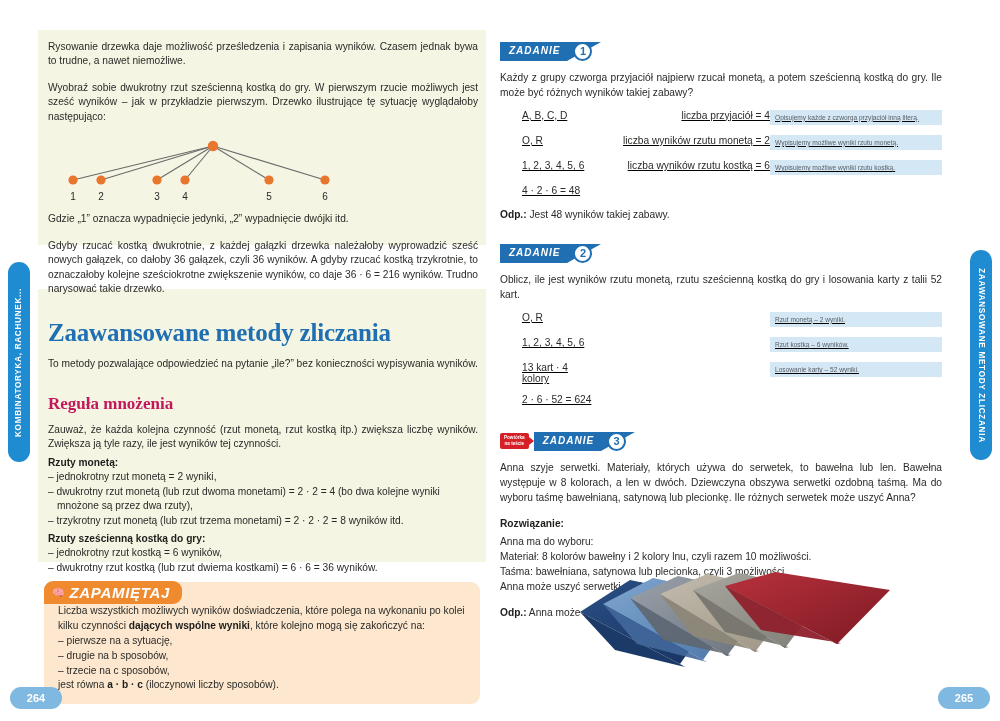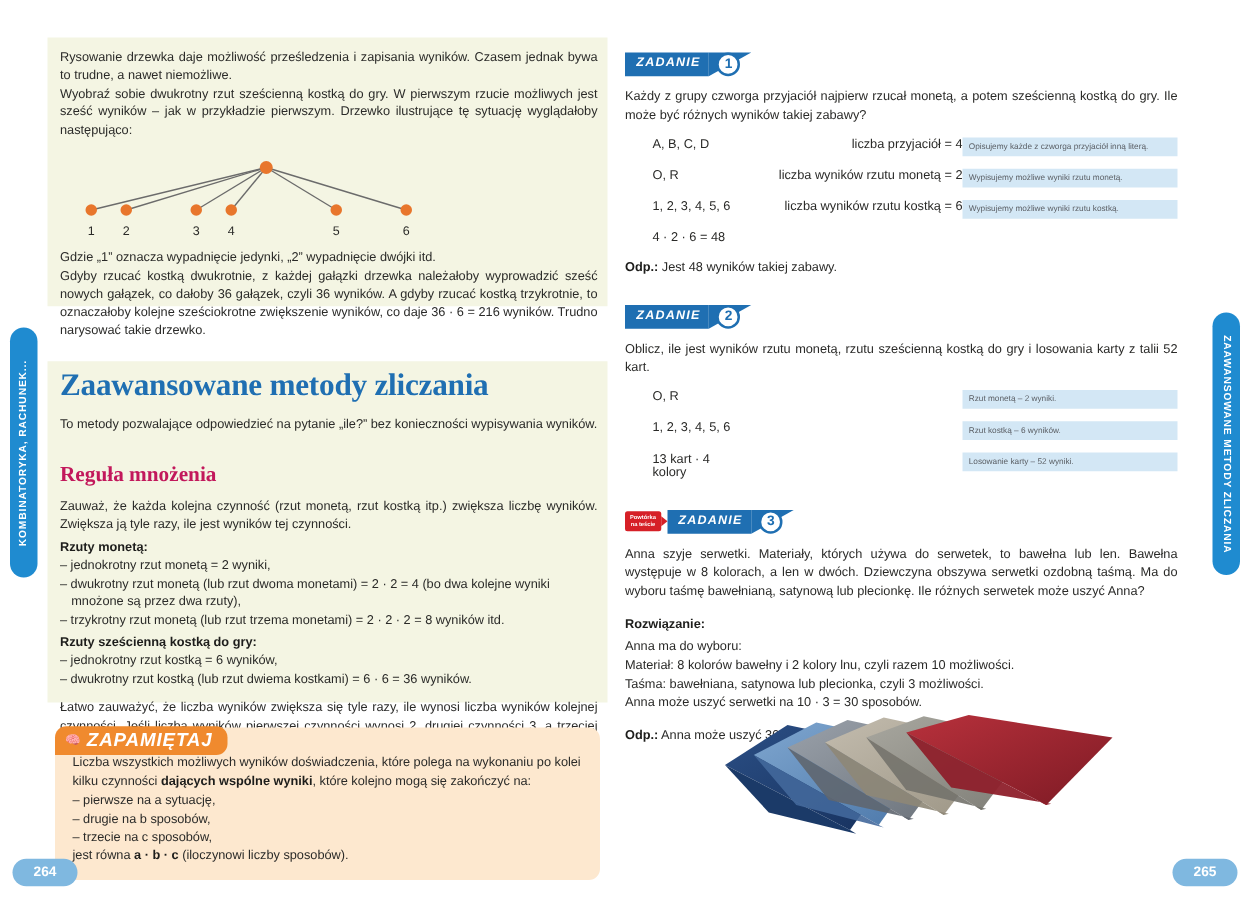--- a/index.html
+++ b/index.html
@@ -71,21 +71,21 @@
   .col-left {
     position: absolute;
     left: 48px; top: 40px; width: 430px;
   }
   .para {
     font-size: 10.2px;
     line-height: 1.42;
     color: #2a2a28;
     text-align: justify;
   }
-  .para + .para { margin-top: 0; }
+  .para + .para { margin-top: 12px; }
 
   
   .tree { position: relative; height: 72px; margin: 10px 0 6px 0; }
   .tree svg { display: block; }
 
   h1.section-title {
     font-family: "Liberation Serif", serif;
     color: #1f6fb2;
     font-size: 25px;
     font-weight: bold;
@@ -177,21 +177,21 @@
     position: absolute; right: -5px; top: 50%;
     transform: translateY(-50%);
     border-left: 5px solid #d62027;
     border-top: 4px solid transparent;
     border-bottom: 4px solid transparent;
   }
 
   .task-text { font-size: 10.2px; line-height: 1.45; color: #2a2a28; text-align: justify; }
 
   .work-rows { margin: 9px 0 0 0; }
-  .work-row { display: flex; align-items: flex-start; margin-bottom: 10px; min-height: 14px; }
+  .work-row { display: flex; align-items: flex-start; margin-bottom: 10px; min-height: 14px; text-decoration: underline; }
   .wr-a { width: 92px; flex: none; font-size: 10.2px; color: #2a2a28; padding-left: 22px; }
   .wr-b { width: 178px; flex: none; font-size: 10.2px; color: #2a2a28; text-align: right; }
   .wr-note {
     flex: 1;
     background: #d3e7f5;
     color: #5c6066;
     font-size: 6.6px; line-height: 1.4;
     padding: 3px 5px;
   }
   .wr-note.empty { background: transparent; }
@@ -360,20 +360,25 @@
           <div class="work-row">
             <div class="wr-a">1, 2, 3, 4, 5, 6</div>
             <div class="wr-b"></div>
             <div class="wr-note">Rzut kostką – 6 wyników.</div>
           </div>
           <div class="work-row">
             <div class="wr-a">13 kart · 4 kolory</div>
             <div class="wr-b"></div>
             <div class="wr-note">Losowanie karty – 52 wyniki.</div>
           </div>
+          <div class="work-row">
+            <div class="wr-a">2 · 6 · 52 = 624</div>
+            <div class="wr-b"></div>
+            <div class="wr-note empty"></div>
+          </div>
         </div>
       </div>
 
       <div style="margin-top:22px">
         <div class="task-header">
           <div class="repeat-badge">Powtórka
 na teście</div>
           <div class="task-ribbon">
             <span class="rib-label">ZADANIE</span>
           </div>

